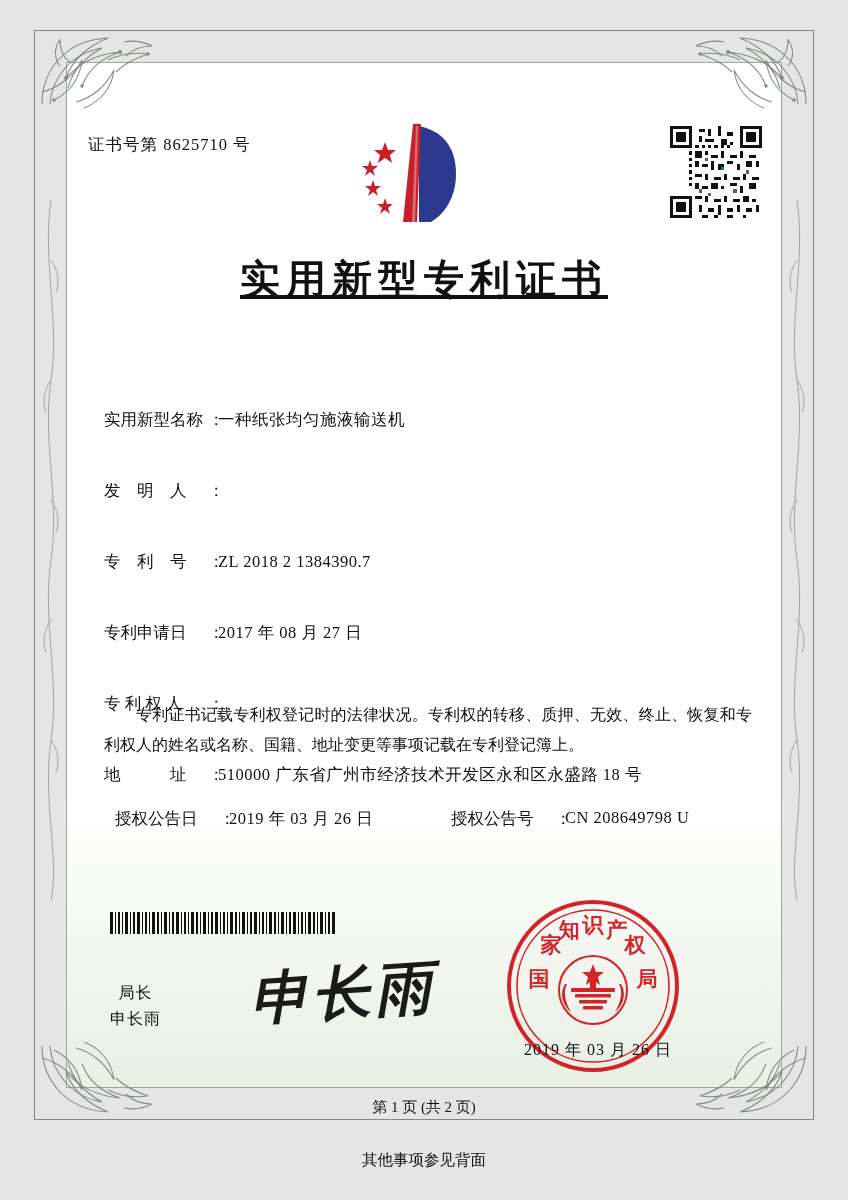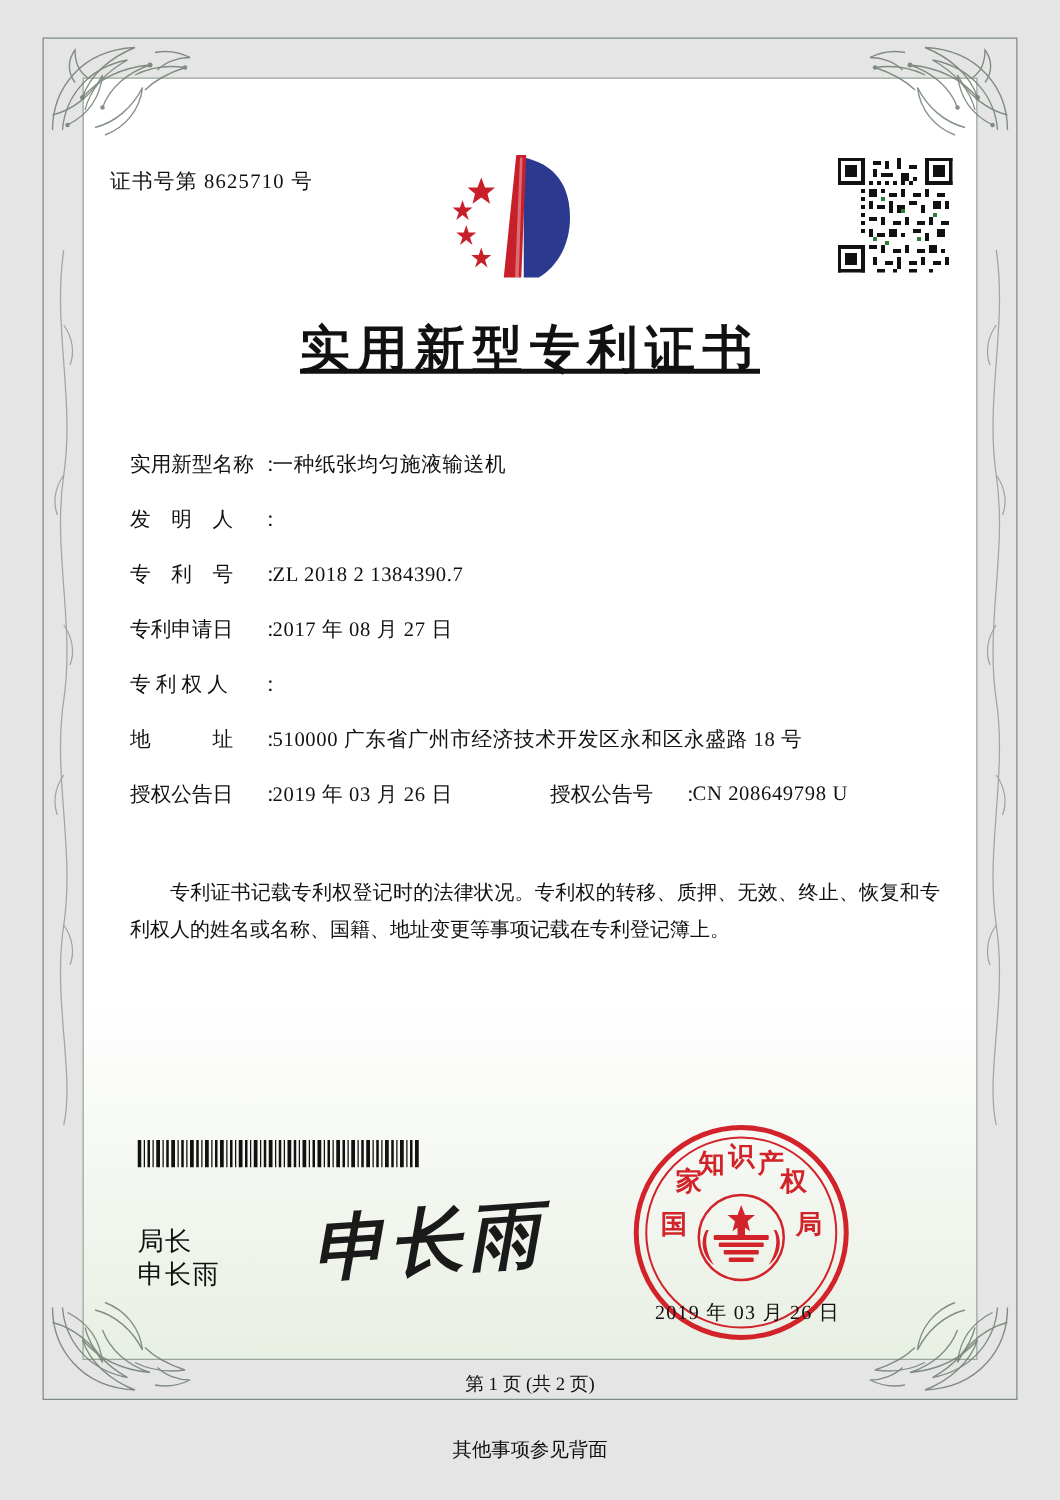--- a/index.html
+++ b/index.html
@@ -114,41 +114,42 @@
     left: 104px;
     top: 360px;
     width: 660px;
     font-size: 16.5px;
   }
   .field-row {
     display: flex;
     align-items: baseline;
     margin-bottom: 21px;
     line-height: 1.4;
+    margin-top: 48px;
   }
   .field-label {
     width: 104px;
     flex: 0 0 auto;
     white-space: nowrap;
   }
   .field-colon {
     flex: 0 0 auto;
     width: 10px;
   }
   .field-value {
     flex: 1 1 auto;
     letter-spacing: 0.5px;
   }
 
   .dual-row {
     display: flex;
     align-items: baseline;
     margin-bottom: 18px;
   }
-  .dual-left { width: 336px; display: flex; }
+  .dual-left { width: 336px; display: flex; margin-left: 11px; }
   .dual-right { display: flex; }
 
   
   .paras {
     position: absolute;
     left: 104px;
     top: 700px;
     width: 648px;
     font-size: 16px;
     line-height: 30px;
@@ -166,23 +167,24 @@
     top: 912px;
     width: 228px;
     height: 22px;
   }
 
   
   .sign-label {
     position: absolute;
     left: 110px;
     top: 980px;
-    font-size: 21px;
+    font-size: 16px;
     line-height: 26px;
     letter-spacing: 1px;
+    text-align: center;
   }
   .signature {
     position: absolute;
     left: 250px;
     top: 955px;
     font-size: 58px;
     font-family: "Liberation Serif", serif;
     font-style: italic;
     font-weight: bold;
     letter-spacing: 4px;

